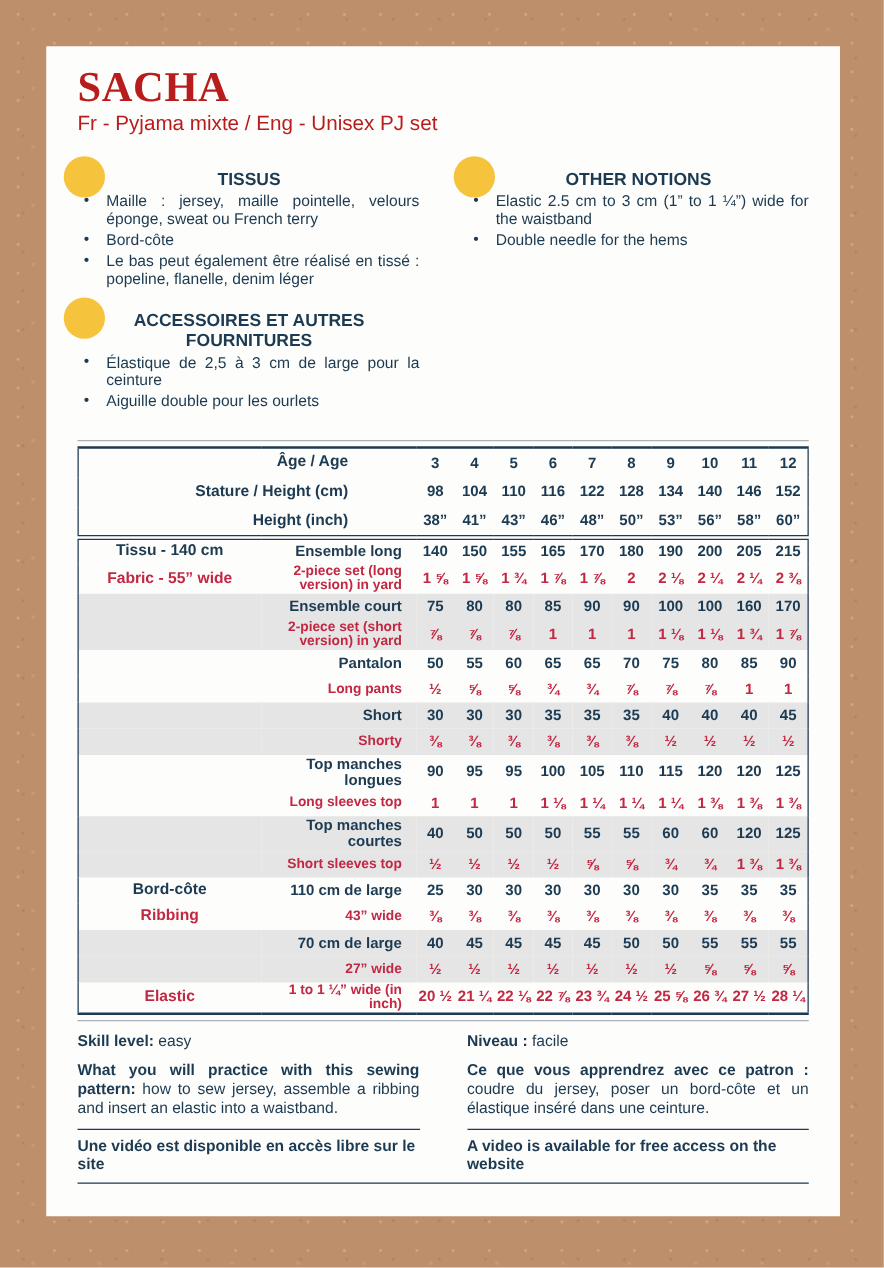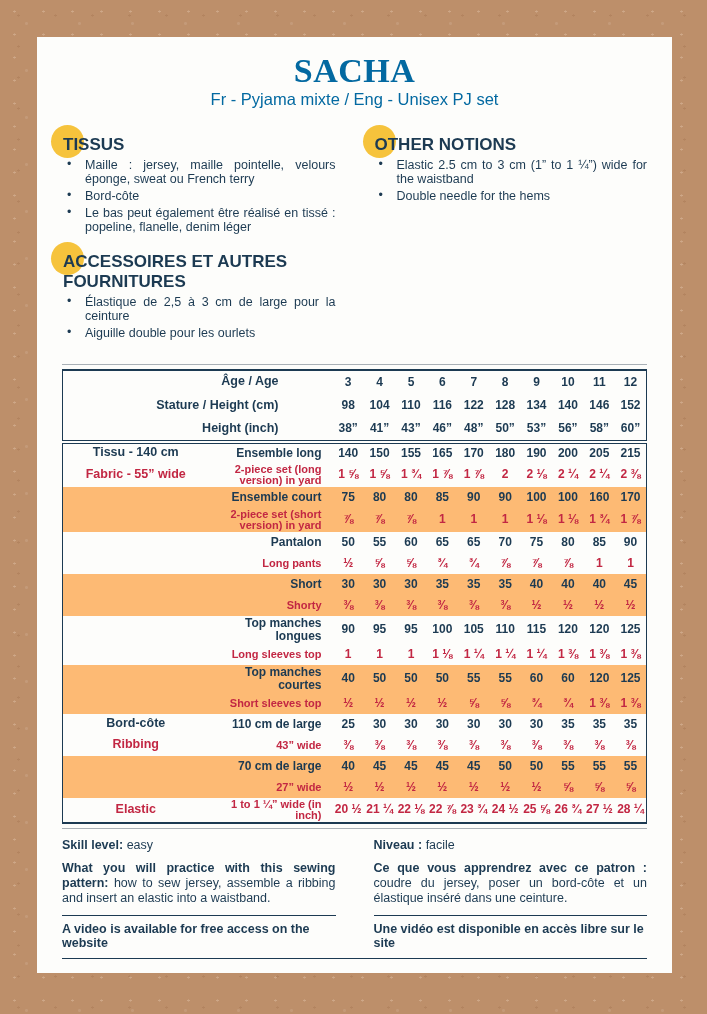--- a/index.html
+++ b/index.html
@@ -12,46 +12,46 @@
       radial-gradient(rgba(130,80,45,.18) 1px, transparent 1.5px),
       radial-gradient(rgba(255,255,255,.10) 1.2px, transparent 2px);
     background-size:29px 23px,37px 31px,53px 47px;
   }
   .page{
     position:absolute;left:37px;top:37px;width:635px;height:936px;
     background:#fdfdfb;box-sizing:border-box;padding:16px 25px 10px;
     overflow:hidden;
   }
   
-  .hdr{text-align:center;color:#0369a1;}
+  .hdr{color:#b91c1c;}
   .title{font-family:"Liberation Serif",serif;font-size:34px;font-weight:700;line-height:1.05;letter-spacing:.5px;margin:0;}
   .subtitle{font-size:16.5px;margin-top:1px;}
   
   .cols{display:flex;gap:38px;margin-top:26px;}
   .col{flex:1;min-width:0;}
   .sec{margin-bottom:17px;}
-  .sec h2{position:relative;font-size:17px;font-weight:700;color:#1c3a52;margin:0 0 3px;z-index:0;padding-left:1px;}
+  .sec h2{position:relative;font-size:14px;font-weight:700;color:#1c3a52;margin:0 0 3px;z-index:0;padding-left:1px;text-align:center;}
   .dot{position:absolute;left:-11px;top:-10px;width:33px;height:33px;border-radius:50%;background:#f6c33c;z-index:-1;}
   .blist{list-style:none;margin:0;padding:0;font-size:12.5px;color:#1c3a52;}
   .blist li{position:relative;padding-left:23px;margin-bottom:2px;line-height:1.17;text-align:justify;}
   .blist li::before{content:"\2022";position:absolute;left:5px;top:-1px;}
   
   .table-wrap{margin-top:6px;border-top:1px solid #a9b0b6;border-bottom:1px solid #a9b0b6;padding:4px 0;}
   table{width:100%;border-collapse:collapse;border:1.5px solid #1c3a52;border-top-width:2px;border-bottom-width:2.5px;table-layout:fixed;}
   td{padding:1px 0;font-size:12px;font-weight:700;color:#1c3a52;text-align:center;line-height:1.08;vertical-align:middle;}
   thead tr{height:24px;margin-left:24px;}
   tbody tr{height:21px;}
   td.hlabel{text-align:right;padding-right:54px;font-size:12.5px;}
   tr.last td{border-bottom:4px double #1c3a52;}
   col.c-group{width:146px;} col.c-label{width:124px;}
   td.g{font-size:12.5px;}
   td.rl{text-align:right;padding-right:11px;}
   td.rl.en{font-size:11px;line-height:1.0;}
   .en{color:#c22743;}
-  tr.shade{background:#fdba74;}
+  tr.shade{background:#e5e5e5;}
   
   .foot-cols{display:flex;gap:38px;margin-top:9px;color:#1c3a52;font-size:12.5px;}
   .fcol{flex:1;min-width:0;}
   .level{margin-bottom:9px;}
   .learn{line-height:1.2;text-align:justify;}
   b{font-weight:700;}
   .video-row{display:flex;gap:38px;margin-top:9px;}
   .video-cell{flex:1;border-top:1.5px solid #1c3a52;padding-top:6px;font-weight:700;font-size:12.5px;color:#1c3a52;}
   .bottom{border-top:1.5px solid #1c3a52;margin-top:8px;padding-top:9px;display:flex;align-items:center;}
 </style>
@@ -399,22 +399,22 @@
       <div class="level"><b>Skill level:</b> <span>easy</span></div>
       <div class="learn"><b>What you will practice with this sewing pattern:</b> <span>how to sew jersey, assemble a ribbing and insert an elastic into a waistband.</span></div>
     </div>
     <div class="fcol">
       <div class="level"><b>Niveau :</b> <span>facile</span></div>
       <div class="learn"><b>Ce que vous apprendrez avec ce patron :</b> <span>coudre du jersey, poser un bord-côte et un élastique inséré dans une ceinture.</span></div>
     </div>
   </div>
 
   <div class="video-row">
+    <div class="video-cell">Une vidéo est disponible en accès libre sur le site</div>
     <div class="video-cell">A video is available for free access on the website</div>
-    <div class="video-cell">Une vidéo est disponible en accès libre sur le site</div>
   </div>
 
   <div class="bottom">
     
     
     
   </div>
 
 </div>
 

